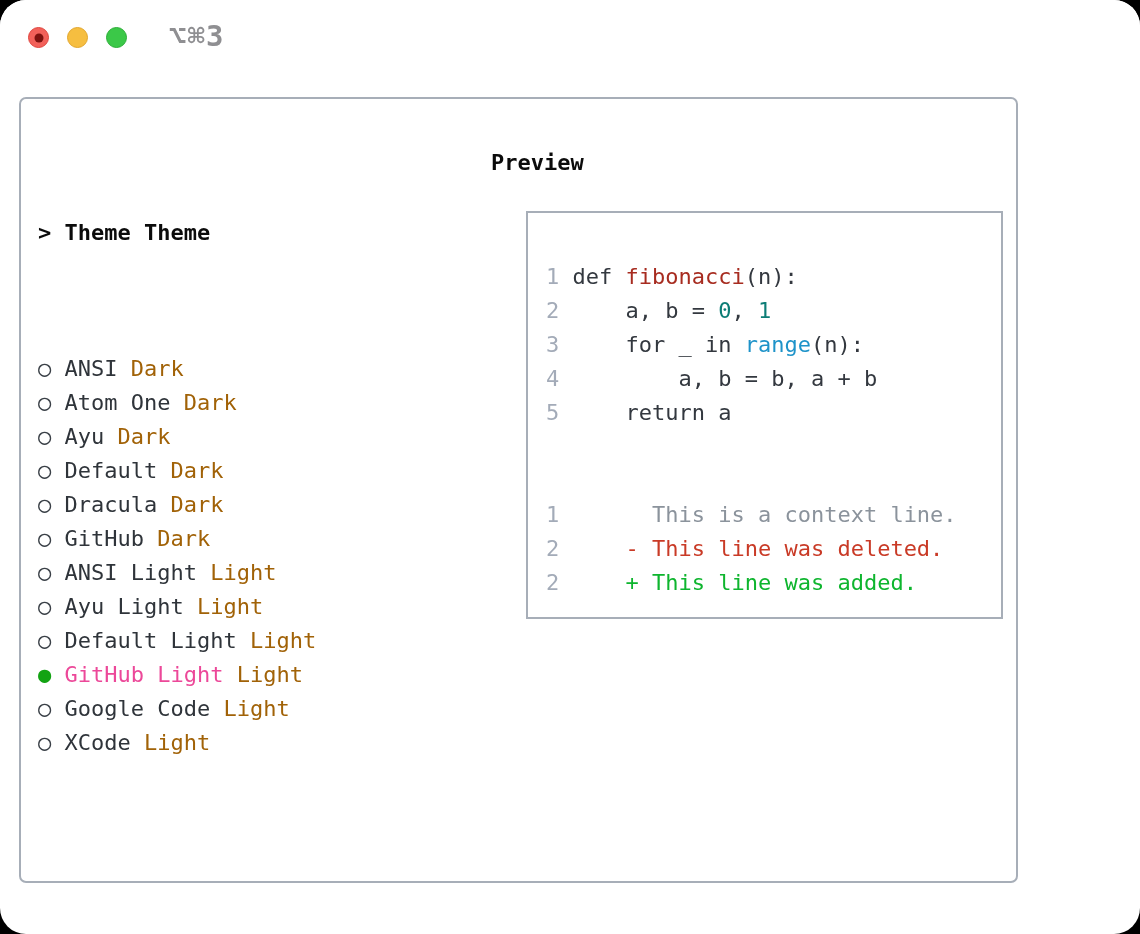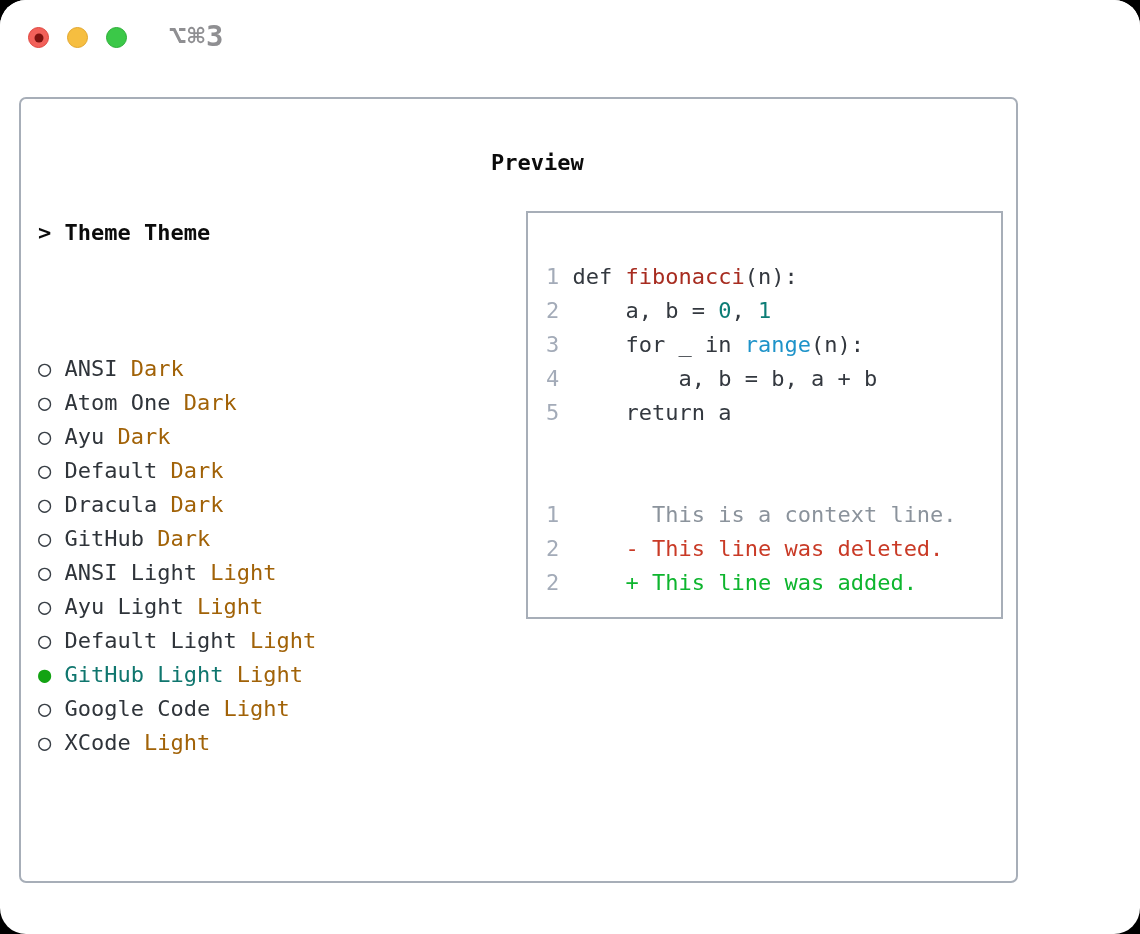--- a/index.html
+++ b/index.html
@@ -35,21 +35,21 @@
   .left-col{
     position:absolute;left:17px;top:49px;width:455px;
     font-size:22px;line-height:34px;white-space:pre;color:#2f343a;
   }
   .row{height:34px;}
   .row.blank{height:34px;}
   .hdr{font-weight:bold;color:#0b0b0b;}
   .bullet{color:#3a4047;}
   .bullet.sel{color:#13a313;}
   .name{color:#2f343a;margin-top:19px;}
-  .name.sel{color:#0f766e;text-align:right;}
+  .name.sel{color:#ec4899;text-align:right;}
   .variant{color:#a16207;}
   
   .preview-title{
     position:absolute;left:470px;top:51px;font-size:22px;font-weight:bold;color:#0b0b0b;
   }
   .preview-box{
     position:absolute;left:505px;top:101px;width:477px;height:408px;
     border:2px solid #a7aeb8;background:#ffffff;box-sizing:border-box;overflow:hidden;margin-top:11px;
   }
   .code{

